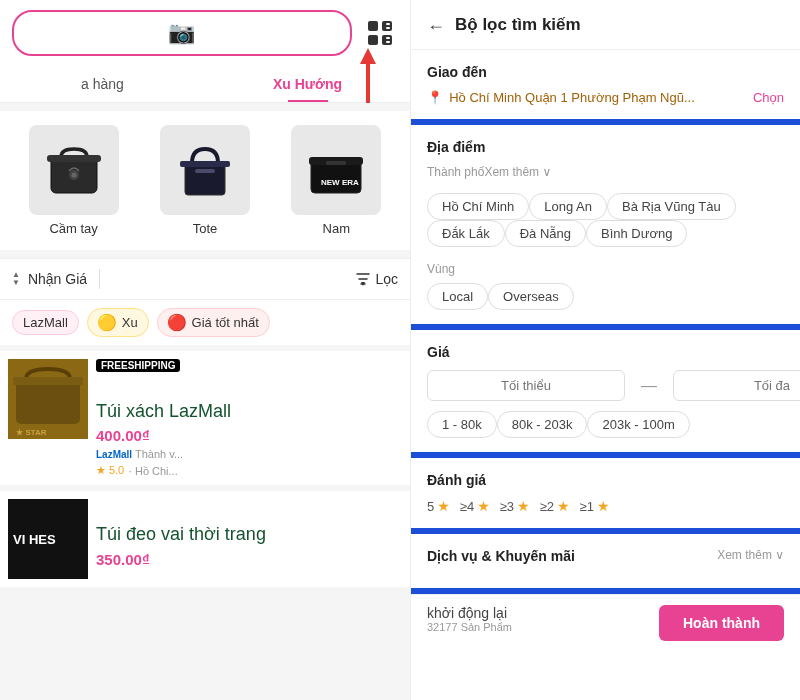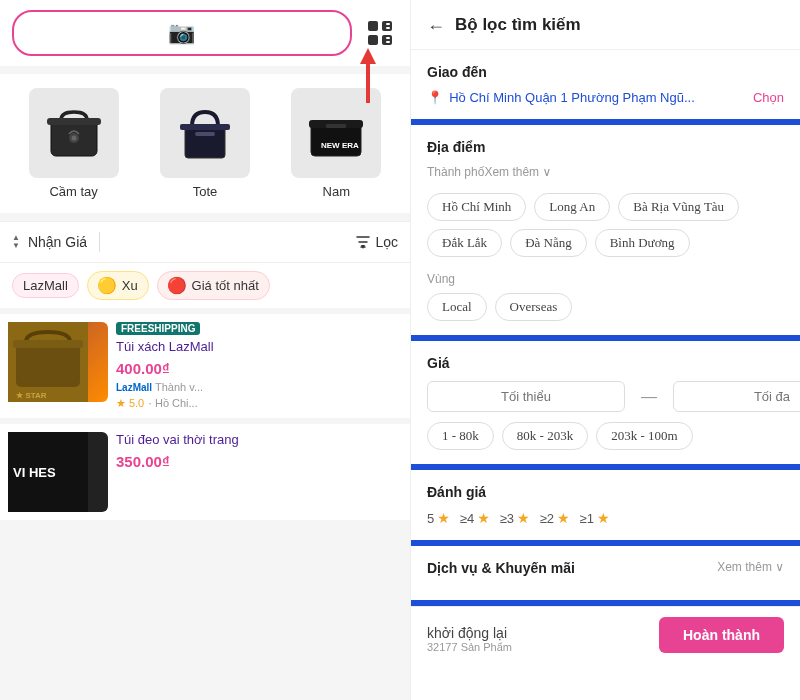--- a/index.html
+++ b/index.html
@@ -255,41 +255,39 @@
       font-weight: 500;
       text-align: right;
     }
 
     .location-text {
       flex: 1;
       overflow: hidden;
       text-overflow: ellipsis;
       white-space: nowrap;
       font-size: 13px;
-      color: #1d4ed8;
+      color: #a16207;
     }
 
     .sub-label {
       font-size: 12px;
       color: #999;
       margin-bottom: 8px;
     }
 
     .xem-them {
       float: right;
       font-size: 12px;
       color: #999;
     }
 
     .chips-row {
       display: flex;
       flex-wrap: wrap;
-      gap: 8px;
       margin-top: 6px;
-      font-family: Liberation Serif, serif;
     }
 
     .chip {
       padding: 5px 14px;
       border-radius: 20px;
       border: 1px solid #ddd;
       font-size: 13px;
       color: #444;
       background: #fff;
       cursor: pointer;
@@ -336,21 +334,21 @@
       font-size: 14px;
     }
 
     .bottom-bar {
       position: sticky;
       bottom: 16px;
       background: #fff;
       border-top: 1px solid #eee;
       padding: 10px 16px;
       display: flex;
-      align-items: flex-end;
+      align-items: flex-start;
       justify-content: space-between;
     }
 
     .reset-btn {
       font-size: 14px;
       color: #444;
     }
 
     .count-text {
       font-size: 11px;
@@ -369,63 +367,64 @@
     }
 
     .product-list-area {
       display: flex;
       flex-direction: column;
       gap: 0;
       margin-top: 6px;
     }
 
     .freeship-badge {
-      background: #0f766e;
+      background: #000000;
       color: white;
       font-size: 10px;
       padding: 1px 5px;
       border-radius: 3px;
       font-weight: bold;
     }
 
     .product-row {
       display: flex;
       background: #fff;
       margin-bottom: 6px;
       padding: 8px;
       gap: 8px;
     }
 
     .prod-thumb {
-      width: 100px;
+      width: 80px;
       height: 80px;
-      border-radius: 6px;
+      border-radius: 16px;
       background: #555;
       flex-shrink: 0;
     }
 
     .prod-thumb-orange {
       background: linear-gradient(135deg, #8B4513, #D2691E, #FF8C00);
     }
 
     .prod-thumb-dark {
       background: #222;
     }
 
     .prod-info {
       flex: 1;
       display: flex;
       flex-direction: column;
       gap: 4px;
     }
 
     .prod-title {
-      font-size: 13px;
-      color: #4c1d95;
+      font-size: 18px;
+      color: #14532d;
       line-height: 1.3;
+      margin-top: 24px;
     }
 
     .prod-badges {
       display: flex;
       gap: 4px;
       flex-wrap: wrap;
     }
 
     .prod-price {
       font-size: 15px;
@@ -474,20 +473,28 @@
     </div>
   </div>
 
   <div class="red-arrow">
     <svg width="20" height="60" viewBox="0 0 20 60">
       <line x1="10" y1="55" x2="10" y2="10" stroke="#e53935" stroke-width="4"></line>
       <polygon points="10,0 2,16 18,16" fill="#e53935"></polygon>
     </svg>
   </div>
 
+  <div class="nav-tabs">
+    <div class="nav-tab">
+      <span>a hàng</span>
+    </div>
+    <div class="nav-tab active">
+      <span>Xu Hướng</span>
+    </div>
+  </div>
 
   <div class="categories-grid">
 
     <div class="category-item">
       <div class="category-img">
         <svg width="70" height="70" viewBox="0 0 70 70">
           <rect x="12" y="22" width="46" height="36" rx="5" fill="#2a2a2a" stroke="#111" stroke-width="1"></rect>
           <path d="M22 22 Q22 14 35 14 Q48 14 48 22" stroke="#222" stroke-width="3.5" fill="none"></path>
           <rect x="8" y="20" width="54" height="7" rx="3" fill="#333"></rect>
           <circle cx="35" cy="40" r="5" fill="#444"></circle>

